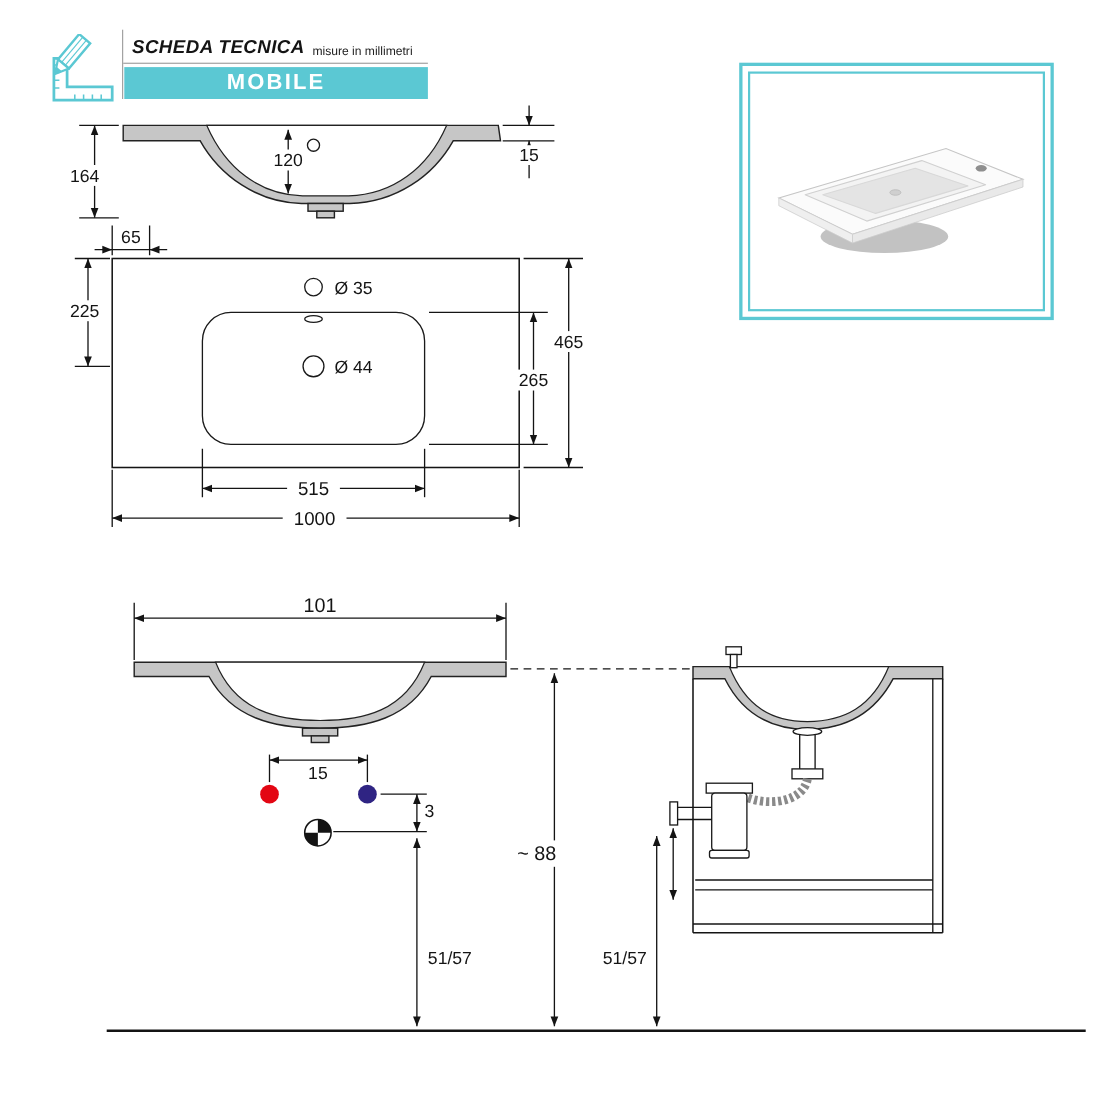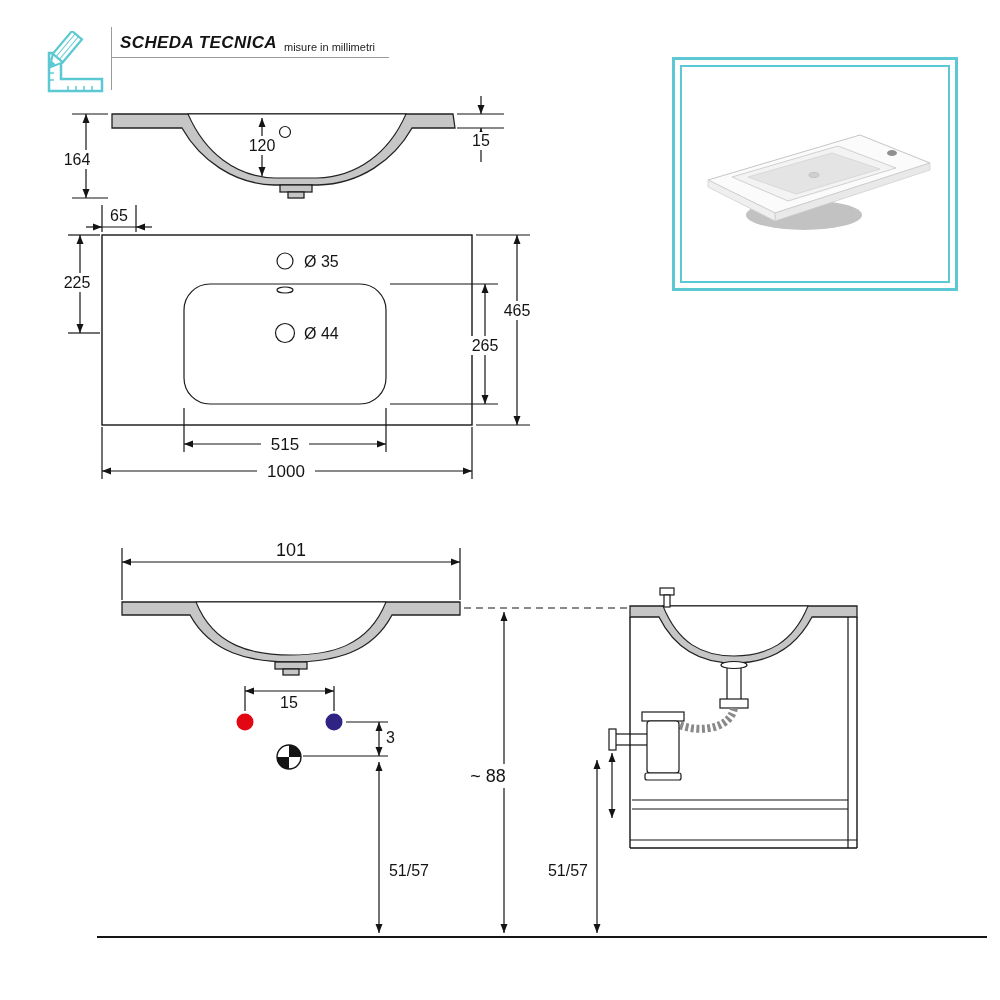--- a/index.html
+++ b/index.html
@@ -52,20 +52,21 @@
       <line x1="8.6" y1="0" x2="8.6" y2="30" stroke="#5bc8d3" stroke-width="1"></line>
       <polygon points="0,30 13,30 6.5,42" fill="#fff" stroke="#5bc8d3" stroke-width="2" stroke-linejoin="round"></polygon>
       <polygon points="4,36 9,36 6.5,42" fill="#5bc8d3"></polygon>
     </g>
   </svg>
 
   <div class="header-vline"></div>
   <div class="header-hline"></div>
   <div class="header-title">SCHEDA TECNICA</div>
   <div class="header-sub">misure in millimetri</div>
+  <div class="banner">MOBILE</div>
 
   <div class="photo-box">
     <div class="photo-inner">
       <svg width="262" height="210" viewBox="0 0 262 210">
         <ellipse cx="122" cy="148" rx="58" ry="15" fill="#c2c2c2"></ellipse>
         <polygon points="26,113 178,68 248,96 93,146" fill="#fbfbfb" stroke="#c5c5c5" stroke-width="1"></polygon>
         <polygon points="93,146 248,96 248,103 93,154" fill="#e9e9e9" stroke="#cccccc" stroke-width="0.7"></polygon>
         <polygon points="26,113 93,146 93,154 26,120" fill="#efefef" stroke="#cccccc" stroke-width="0.7"></polygon>
         <polygon points="50,110 156,79 214,101 106,134" fill="#f3f3f3" stroke="#d0d0d0" stroke-width="1" stroke-linejoin="round"></polygon>
         <polygon points="66,110 150,86 198,102 114,127" fill="#e4e4e4" stroke="#d8d8d8" stroke-width="1" stroke-linejoin="round"></polygon>

